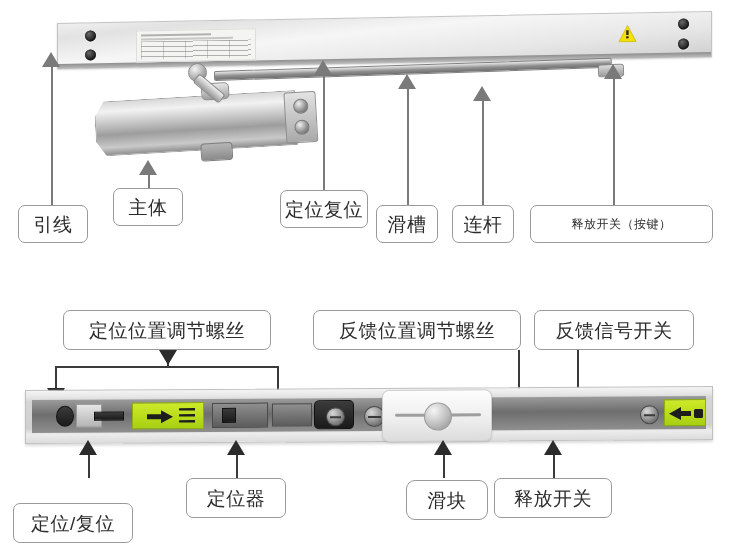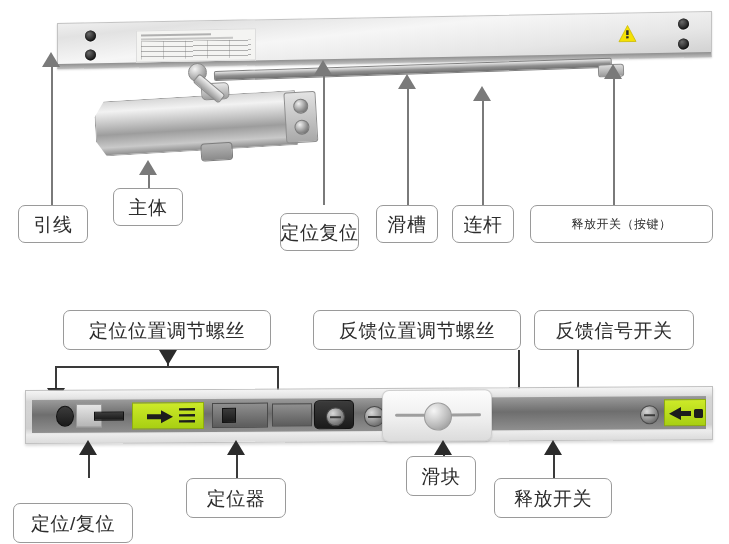--- a/index.html
+++ b/index.html
@@ -246,21 +246,21 @@
     <div class="arrow-up" style="left:398px;top:74px;"></div>
 
     <div class="vline" style="left:482px;top:101px;height:104px;"></div>
     <div class="arrow-up" style="left:473px;top:86px;"></div>
 
     <div class="vline" style="left:613px;top:79px;height:126px;"></div>
     <div class="arrow-up" style="left:604px;top:64px;"></div>
 
     <div class="label" style="left:18px;top:205px;width:70px;height:38px;">引线</div>
     <div class="label" style="left:113px;top:188px;width:70px;height:38px;">主体</div>
-    <div class="label" style="left:280px;top:213px;width:79px;height:38px;">定位复位</div>
+    <div class="label" style="left:280px;top:190px;width:88px;height:38px;">定位复位</div>
     <div class="label" style="left:376px;top:205px;width:62px;height:38px;">滑槽</div>
     <div class="label" style="left:452px;top:205px;width:62px;height:38px;">连杆</div>
     <div class="label small" style="left:530px;top:205px;width:183px;height:38px;">释放开关（按键）</div>
   </div>
 
   <div id="bottom-view">
 
     <div class="label" style="left:63px;top:310px;width:208px;height:40px;">定位位置调节螺丝</div>
     <div class="label" style="left:313px;top:310px;width:208px;height:40px;">反馈位置调节螺丝</div>
     <div class="label" style="left:534px;top:310px;width:160px;height:40px;">反馈信号开关</div>
@@ -324,17 +324,17 @@
     <div class="arrow-up dark" style="left:227px;top:440px;"></div>
 
     <div class="vline dark" style="left:443px;top:455px;height:23px;"></div>
     <div class="arrow-up dark" style="left:434px;top:440px;"></div>
 
     <div class="vline dark" style="left:553px;top:455px;height:23px;"></div>
     <div class="arrow-up dark" style="left:544px;top:440px;"></div>
 
     <div class="label" style="left:13px;top:478px;width:120px;height:40px;margin-top:25px;">定位/复位</div>
     <div class="label" style="left:186px;top:478px;width:100px;height:40px;">定位器</div>
-    <div class="label" style="left:406px;top:456px;width:70px;height:40px;">滑块</div>
+    <div class="label" style="left:406px;top:480px;width:82px;height:40px;border-radius:9px;">滑块</div>
     <div class="label" style="left:494px;top:478px;width:118px;height:40px;">释放开关</div>
   </div>
 
 </div>
 
 </body></html>

